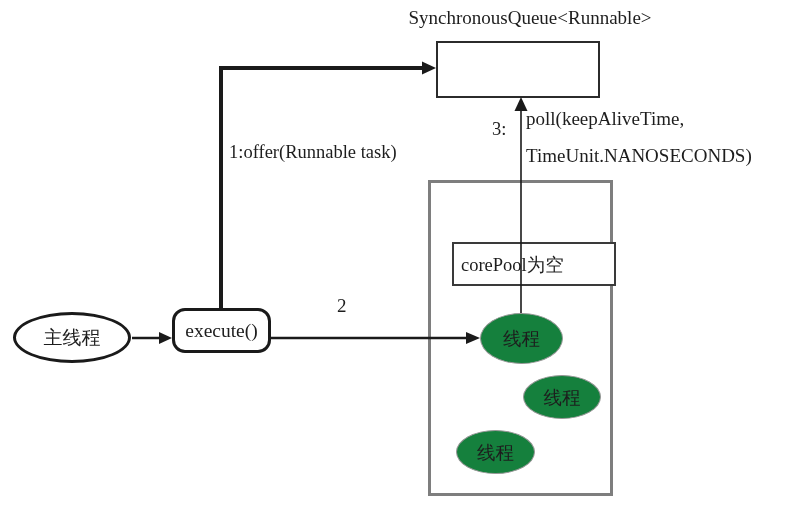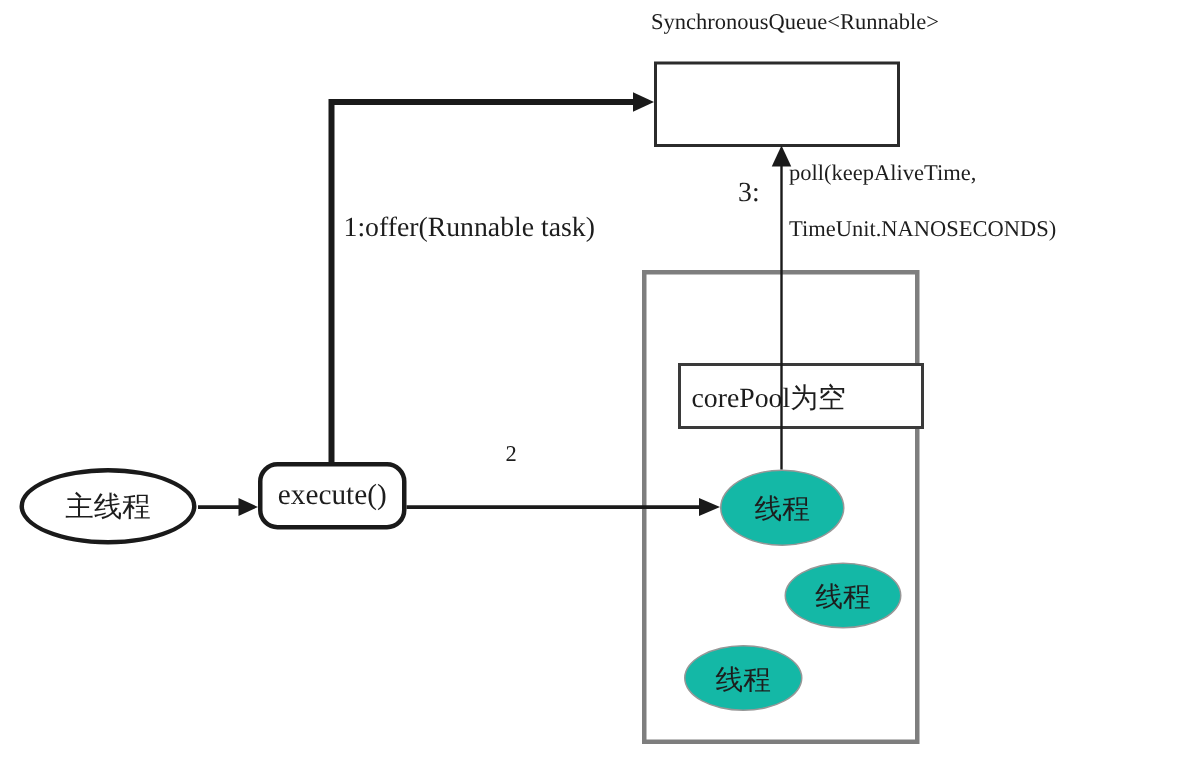--- a/index.html
+++ b/index.html
@@ -64,38 +64,38 @@
     box-sizing: border-box;
     z-index: 2;
     display: flex;
     align-items: center;
     justify-content: center;
     font-size: 19px;
   }
   .thread-ellipse {
     border: 1.5px solid #979797;
     border-radius: 50%;
-    background: #14b8a6;
+    background: #15803d;
     box-sizing: border-box;
     z-index: 2;
     display: flex;
     align-items: center;
     justify-content: center;
     font-size: 18.5px;
   }
   .thread-1 { left: 480px; top: 313px; width: 83px; height: 51px; }
   .thread-2 { left: 523px; top: 375px; width: 78px; height: 44px; }
   .thread-3 { left: 456px; top: 430px; width: 79px; height: 44px; }
 
   
   .lbl {
     position: absolute;
     z-index: 4;
     white-space: nowrap;
-    font-size: 15px;
+    font-size: 19px;
     line-height: 1.15;
   }
   .title-lbl   { left: 390px; top: 7px;  width: 280px; text-align: center; }
   .pool-lbl    { left: 438px; top: 195px; }
   .offer-lbl   { left: 229px; top: 142px; font-size: 18.5px; font-family: Liberation Serif, serif; }
   .step2-lbl   { left: 337px; top: 295px; }
   .step3-lbl   { left: 492px; top: 119px; font-size: 18.5px; }
   .poll1-lbl   { left: 526px; top: 108px; }
   .poll2-lbl   { left: 526px; top: 145px; }
 

